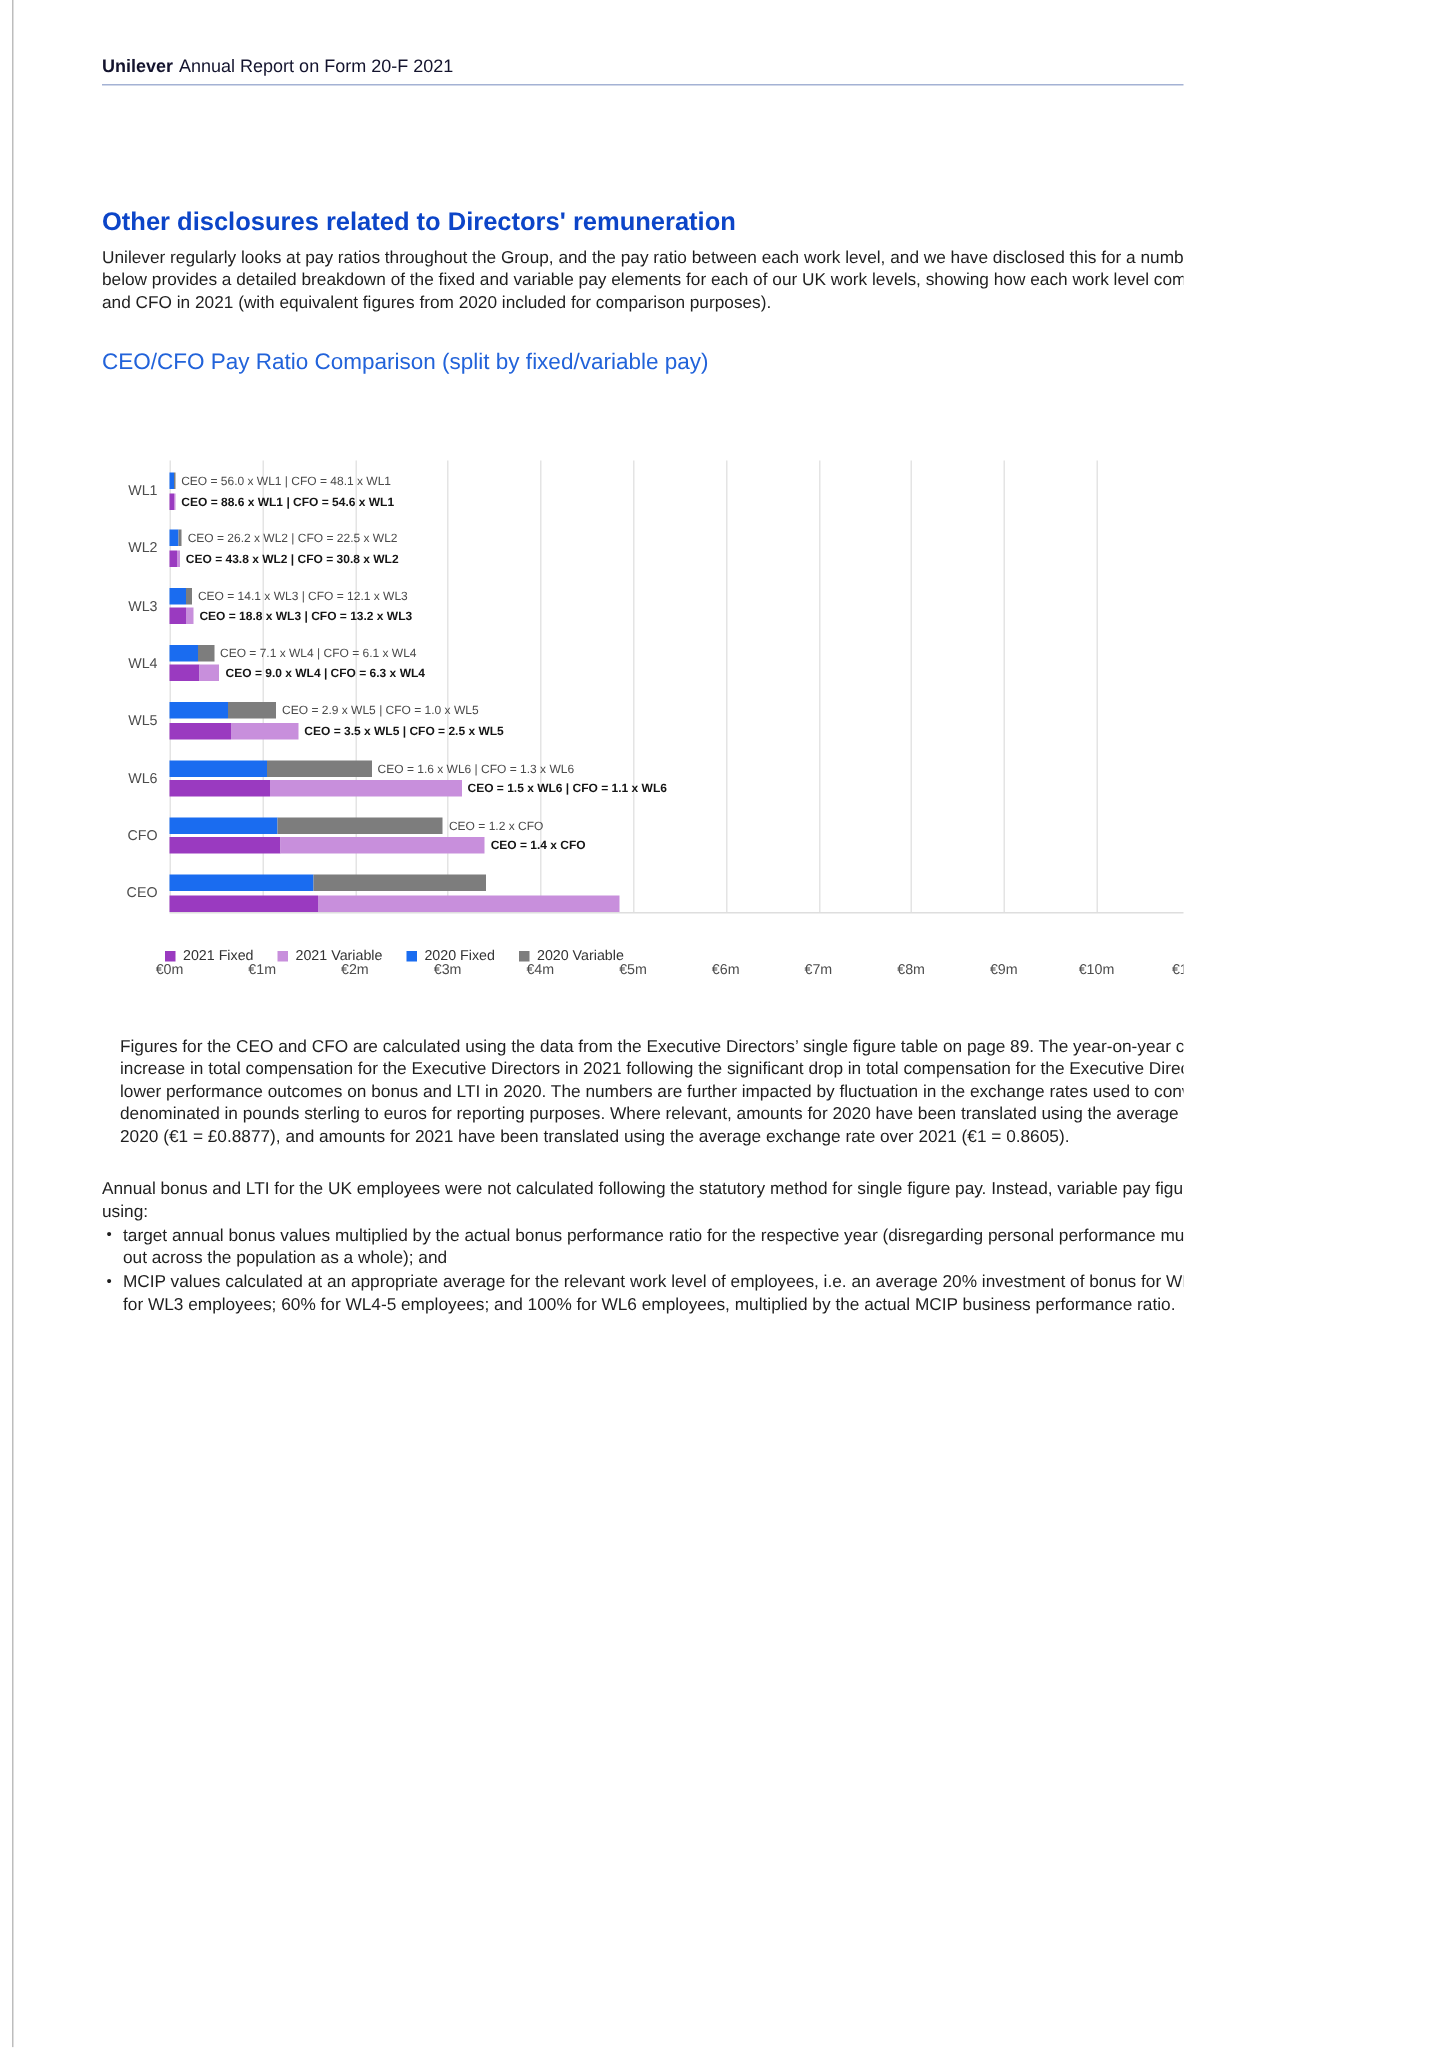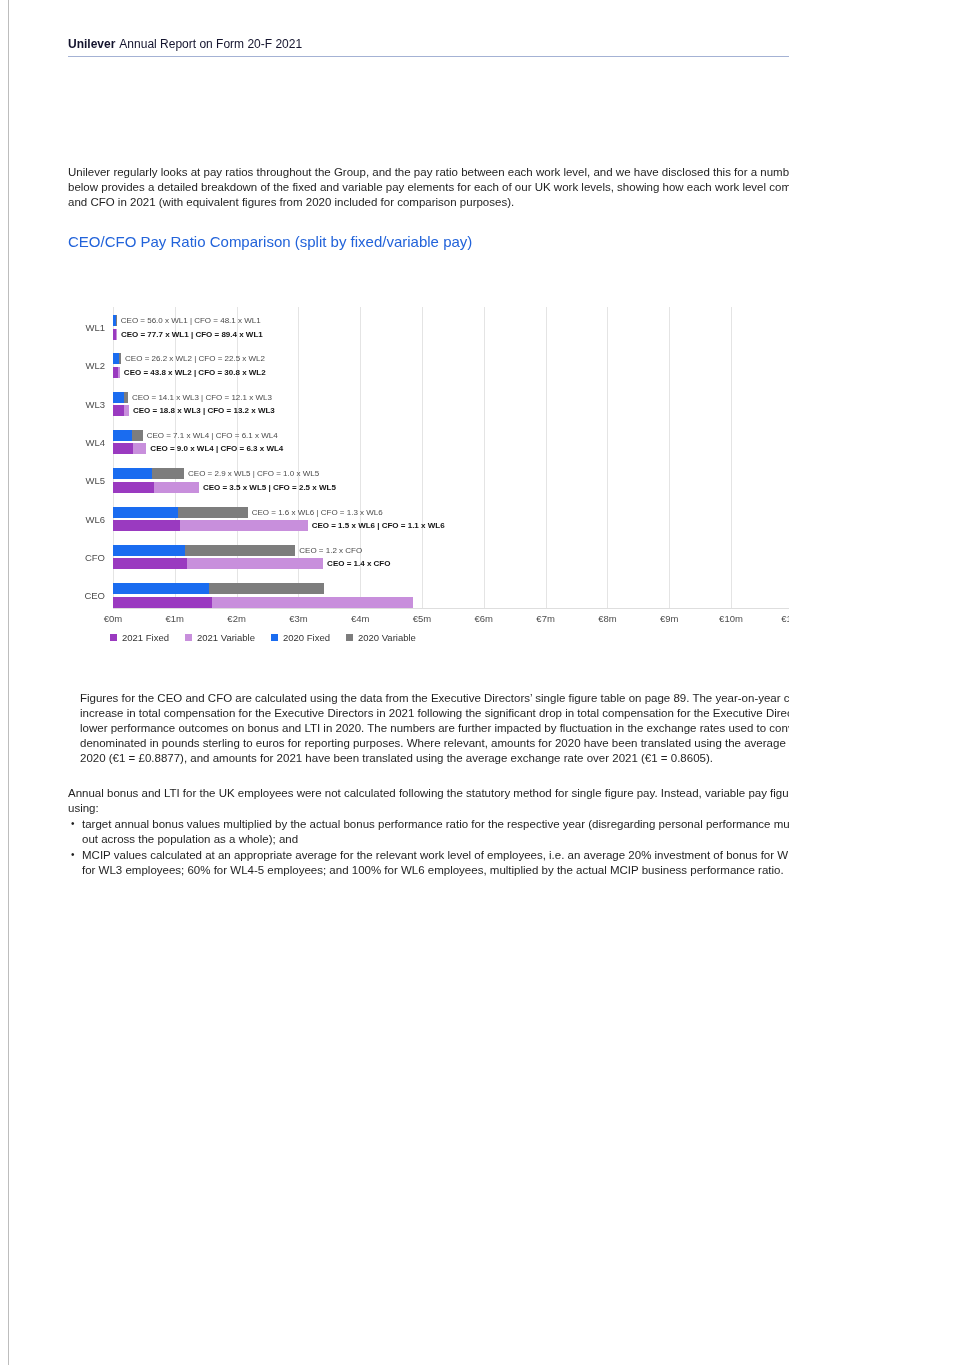--- a/index.html
+++ b/index.html
@@ -22,21 +22,21 @@
   .chart{position:absolute;left:68px;top:302px;width:832px;height:352px;}
   .plot{position:absolute;left:0;top:0;width:810px;height:306px;}
   .grid{position:absolute;top:5px;width:1px;height:301px;background:#e4e4e4;}
   .baseline{position:absolute;left:45px;top:306px;width:742px;height:1px;background:#dedede;}
   .cat{position:absolute;left:0;width:37px;text-align:right;font-size:9.5px;color:#4d4d4d;}
   .seg{position:absolute;height:11px;}
   .bl{position:absolute;font-size:8px;line-height:11px;white-space:nowrap;}
   .bl20{color:#4a4a4a;}
   .bl21{color:#141414;font-weight:bold;}
   .axis{position:absolute;left:0;top:311px;width:832px;height:13px;}
-  .tick{position:absolute;width:46px;margin-left:-23px;text-align:center;font-size:9.5px;color:#4d4d4d;}
+  .tick{position:absolute;width:46px;margin-left:-23px;text-align:center;font-size:9.5px;color:#4d4d4d;margin-top:28px;}
   .legend{position:absolute;left:42px;top:330px;display:flex;gap:16px;align-items:center;
           font-size:9.5px;color:#333;}
   .legend .item{display:flex;align-items:center;}
   .legend .sw{width:7px;height:7px;margin-right:5px;display:inline-block;}
 
   .note1{position:absolute;left:68px;top:679px;width:834px;margin:12px;}
   .varblock{position:absolute;left:68px;top:786px;width:834px;}
   .varblock p{margin:0;}
   .bullet{display:flex;margin-top:1px;padding-left:3px;}
   .bullet .dot{flex:0 0 11px;width:11px;font-size:10px;}
@@ -55,20 +55,21 @@
   <div class="page-edge"></div>
 
   <div class="hdr">
     <div>
       <span class="brand">Unilever</span><span class="title">Annual Report on Form 20-F 2021</span>
     </div>
     <span class="pagenum">99</span>
   </div>
   <div class="hdr-rule"></div>
 
+  <h1 class="h1">Other disclosures related to Directors' remuneration</h1>
   <p class="intro body-text">Unilever regularly looks at pay ratios throughout the Group, and the pay ratio between each work level, and we have disclosed this for a number of years. The table below provides a detailed breakdown of the fixed and variable pay elements for each of our UK work levels, showing how each work level compares to the CEO and CFO in 2021 (with equivalent figures from 2020 included for comparison purposes).</p>
 
   <h2 class="h2">CEO/CFO Pay Ratio Comparison (split by fixed/variable pay)</h2>
 
   <div class="chart">
     <div class="plot">
         <div class="grid" style="left: 45px;"></div>
         <div class="grid" style="left: 106.8px;"></div>
         <div class="grid" style="left: 168.6px;"></div>
         <div class="grid" style="left: 230.4px;"></div>
@@ -81,21 +82,21 @@
         <div class="grid" style="left: 663px;"></div>
         <div class="grid" style="left: 724.8px;"></div>
         <div class="grid" style="left: 786.6px;"></div>
         <div class="baseline"></div>
         <div class="cat" style="top: 20px;">WL1</div>
         <div class="seg" style="left: 45px; top: 13px; width: 3.399px; background: rgb(26, 108, 240);"></div>
         <div class="seg" style="left: 48.399px; top: 13px; width: 0.3708px; background: rgb(125, 125, 125);"></div>
         <div class="bl bl20" style="left: 52.7698px; top: 13px; text-align: right;">CEO = 56.0 x WL1 | CFO = 48.1 x WL1</div>
         <div class="seg" style="left: 45px; top: 26.5px; width: 3.399px; background: rgb(154, 58, 192);"></div>
         <div class="seg" style="left: 48.399px; top: 26.5px; width: 0.4944px; background: rgb(200, 143, 220);"></div>
-        <div class="bl bl21" style="left: 52.8934px; top: 26.5px;">CEO = 77.7 x WL1 | CFO = 89.4 x WL1</div>
+        <div class="bl bl21" style="left: 52.8934px; top: 26.5px;">CEO = 88.6 x WL1 | CFO = 54.6 x WL1</div>
         <div class="cat" style="top: 58.3px;">WL2</div>
         <div class="seg" style="left: 45px; top: 51.3px; width: 6.489px; background: rgb(26, 108, 240);"></div>
         <div class="seg" style="left: 51.489px; top: 51.3px; width: 1.6068px; background: rgb(125, 125, 125);"></div>
         <div class="bl bl20" style="left: 57.0958px; top: 51.3px;">CEO = 26.2 x WL2 | CFO = 22.5 x WL2</div>
         <div class="seg" style="left: 45px; top: 64.8px; width: 5.253px; background: rgb(154, 58, 192);"></div>
         <div class="seg" style="left: 50.253px; top: 64.8px; width: 1.6068px; background: rgb(200, 143, 220);"></div>
         <div class="bl bl21" style="left: 55.8598px; top: 64.8px;">CEO = 43.8 x WL2 | CFO = 30.8 x WL2</div>
         <div class="cat" style="top: 96.6px;">WL3</div>
         <div class="seg" style="left: 45px; top: 89.6px; width: 11.124px; background: rgb(26, 108, 240);"></div>
         <div class="seg" style="left: 56.124px; top: 89.6px; width: 3.8316px; background: rgb(125, 125, 125);"></div>

